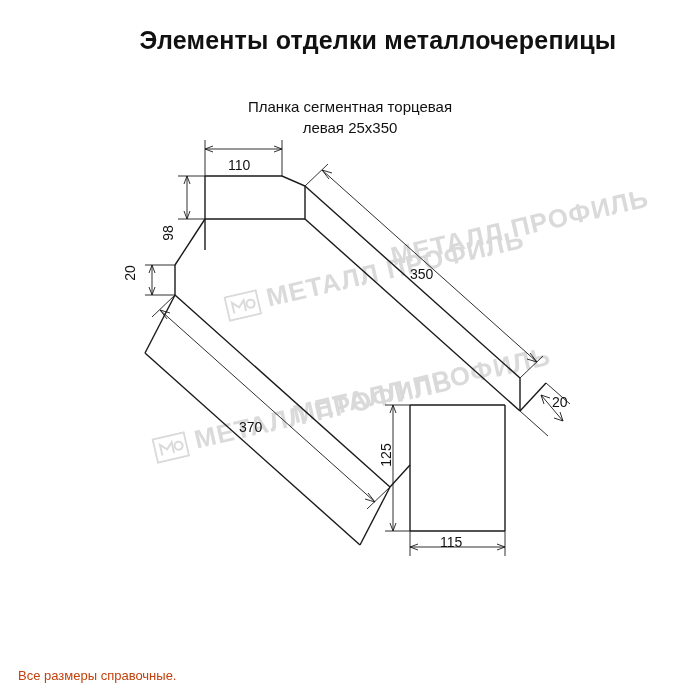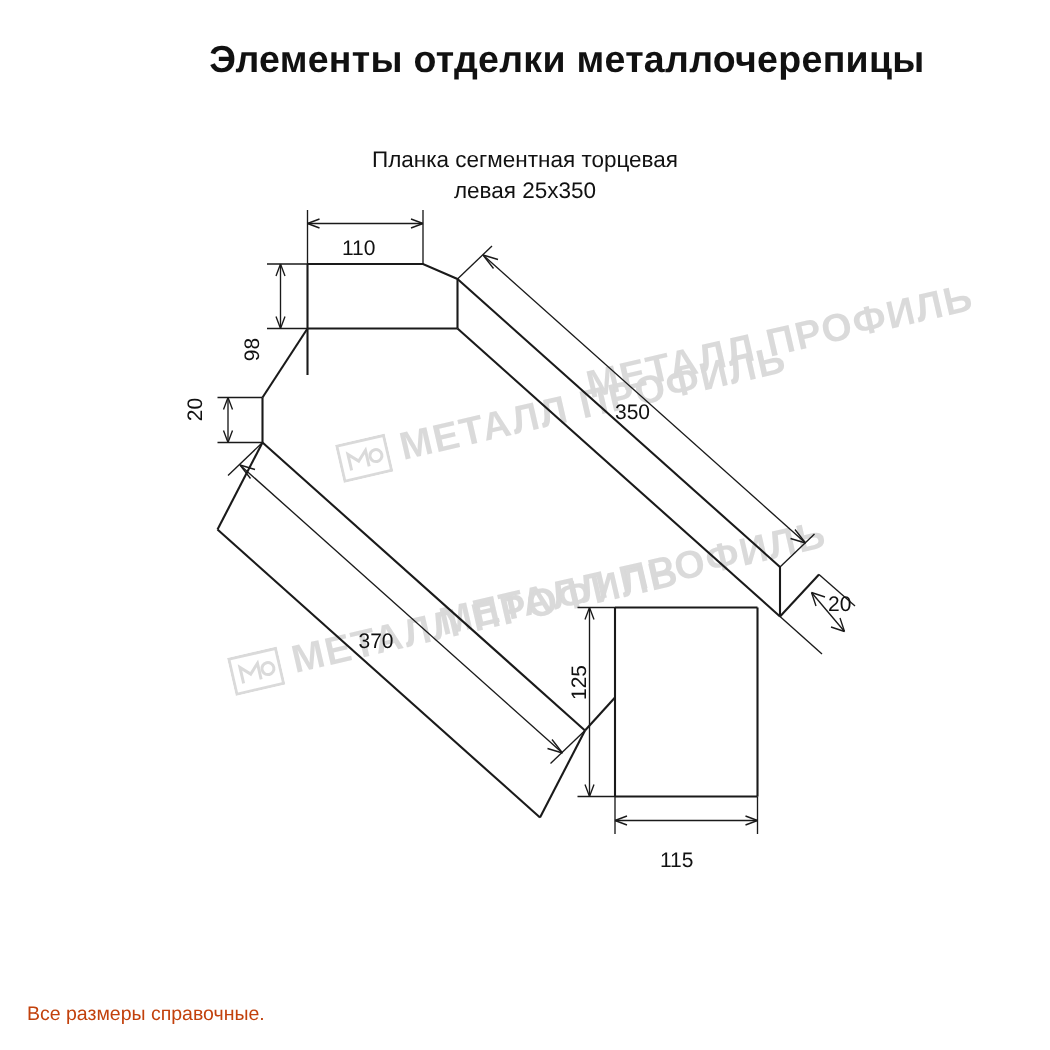--- a/index.html
+++ b/index.html
@@ -209,19 +209,19 @@
     </g>
   </svg>
 
   <div class="dimtext" style="left:228px; top:157px;">110</div>
   <div class="dimtext vert" style="left:160px; top:225px;">98</div>
   <div class="dimtext vert" style="left:122px; top:265px;">20</div>
   <div class="dimtext" style="left:410px; top:266px;">350</div>
   <div class="dimtext" style="left:552px; top:394px;">20</div>
   <div class="dimtext" style="left:239px; top:419px;">370</div>
   <div class="dimtext vert" style="left:374px; top:447px;">125</div>
-  <div class="dimtext" style="left:440px; top:534px;margin-top:31px;">115</div>
+  <div class="dimtext" style="left:440px; top:534px;">115</div>
 
   <div class="footnotes">
     <div>Все размеры справочные.</div>
   </div>
 
 </div>
 
 </body></html>

